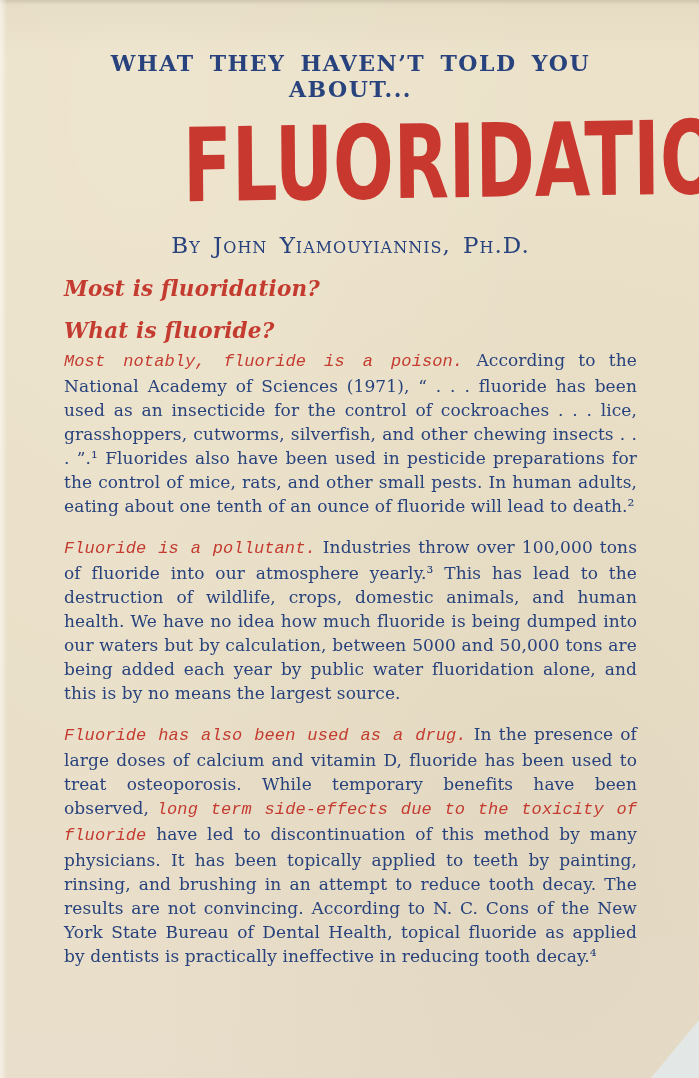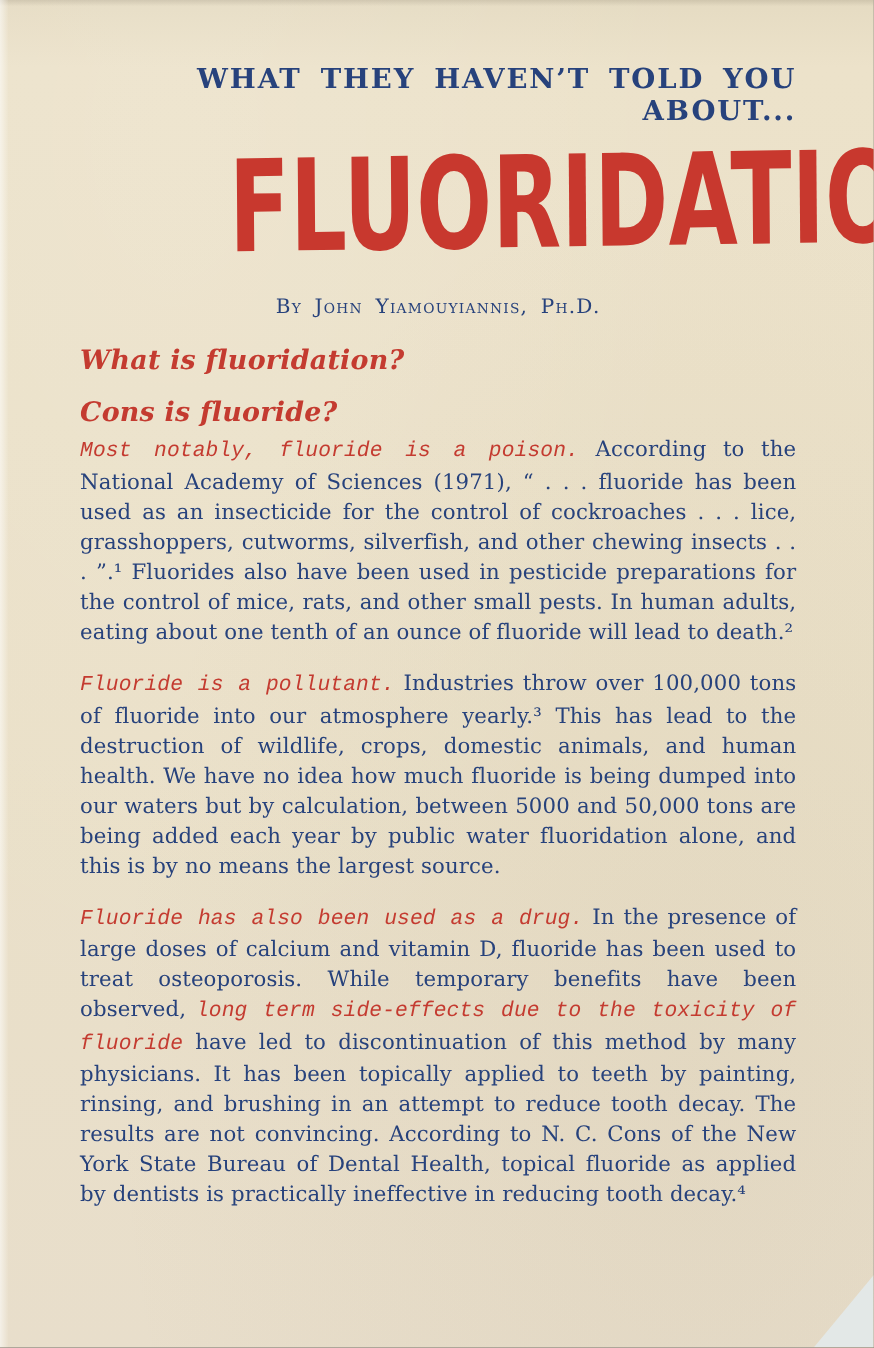--- a/index.html
+++ b/index.html
@@ -17,37 +17,37 @@
   .edge-top{position:absolute;top:0;left:0;right:0;height:5px;
     background:linear-gradient(180deg,rgba(110,100,80,.18),rgba(110,100,80,0));}
   .edge-left{position:absolute;top:0;bottom:0;left:0;width:7px;
     background:linear-gradient(90deg,rgba(255,255,255,.55),rgba(255,255,255,0));}
   .corner-curl{position:absolute;right:0;bottom:0;width:48px;height:58px;
     background:linear-gradient(315deg,#e3e8e7 55%,#cfd5d2 60%,#e9dfc8 62%);
     clip-path:polygon(100% 0,100% 100%,0 100%);}
   .content{padding:50px 62px 0 64px;}
 
   .kicker{
-    text-align:right;color:#27427c;font-weight:bold;font-size:22px;line-height:26px;
+    text-align:center;color:#27427c;font-weight:bold;font-size:22px;line-height:26px;
     letter-spacing:1.5px;word-spacing:6px;
   }
   .title-wrap{margin-top:14px;height:92px;text-align:center;}
   .title{
     display:inline-block;white-space:nowrap;
     font-family:"DejaVu Sans", sans-serif;font-weight:bold;
     font-size:100px;line-height:92px;color:#c8382e;
     transform:scale(0.715,1.02) rotate(-0.6deg);transform-origin:50% 50%;
   }
   .subtitle{
     margin-top:22px;color:#27427c;font-weight:bold;font-size:22px;line-height:30px;
     letter-spacing:.5px;word-spacing:2px;
   }
   .byline{
     margin-top:12px;text-align:center;color:#27427c;
-    font-variant:small-caps;font-size:16px;line-height:30px;letter-spacing:1px;word-spacing:4px;
+    font-variant:small-caps;font-size:23px;line-height:30px;letter-spacing:1px;word-spacing:4px;
   }
   .q-heading{
     margin:16px 0 4px;color:#c43b30;font-style:italic;font-weight:bold;
     font-size:21.5px;line-height:26px;letter-spacing:.2px;
   }
   p.body{
     margin:0 0 17px;color:#27427c;font-size:17px;line-height:24px;
     text-align:justify;letter-spacing:.1px;
   }
   .lead{color:#c43b30;font-style:italic;font-family:Liberation Mono, monospace;}
@@ -65,23 +65,23 @@
 
     <div class="title-wrap">
       <span class="title">FLUORIDATION</span>
     </div>
 
     <div class="subtitle">
     </div>
 
     <div class="byline">By John Yiamouyiannis, Ph.D.</div>
 
-    <h3 class="q-heading">What is fluoridation?</h3>
+    <h3 class="q-heading">Most is fluoridation?</h3>
 
-    <h3 class="q-heading">Cons is fluoride?</h3>
+    <h3 class="q-heading">What is fluoride?</h3>
 
     <p class="body"><span class="lead">Most notably, fluoride is a poison.</span><span> According to the National Academy of Sciences (1971), “ . . . fluoride has been used as an insecticide for the control of cockroaches . . . lice, grasshoppers, cutworms, silverfish, and other chewing insects . . . ”.¹ Fluorides also have been used in pesticide preparations for the control of mice, rats, and other small pests. In human adults, eating about one tenth of an ounce of fluoride will lead to death.²</span></p>
 
     <p class="body"><span class="lead">Fluoride is a pollutant.</span><span> Industries throw over 100,000 tons of fluoride into our atmosphere yearly.³ This has lead to the destruction of wildlife, crops, domestic animals, and human health. We have no idea how much fluoride is being dumped into our waters but by calculation, between 5000 and 50,000 tons are being added each year by public water fluoridation alone, and this is by no means the largest source.</span></p>
 
     <p class="body"><span class="lead">Fluoride has also been used as a drug.</span><span> In the presence of large doses of calcium and vitamin D, fluoride has been used to treat osteoporosis. While temporary benefits have been observed, </span><span class="lead">long term side-effects due to the toxicity of fluoride</span><span> have led to discontinuation of this method by many physicians. It has been topically applied to teeth by painting, rinsing, and brushing in an attempt to reduce tooth decay. The results are not convincing. According to N. C. Cons of the New York State Bureau of Dental Health, topical fluoride as applied by dentists is practically ineffective in reducing tooth decay.⁴</span></p>
 
   </div>
 
   <div class="corner-curl"></div>

